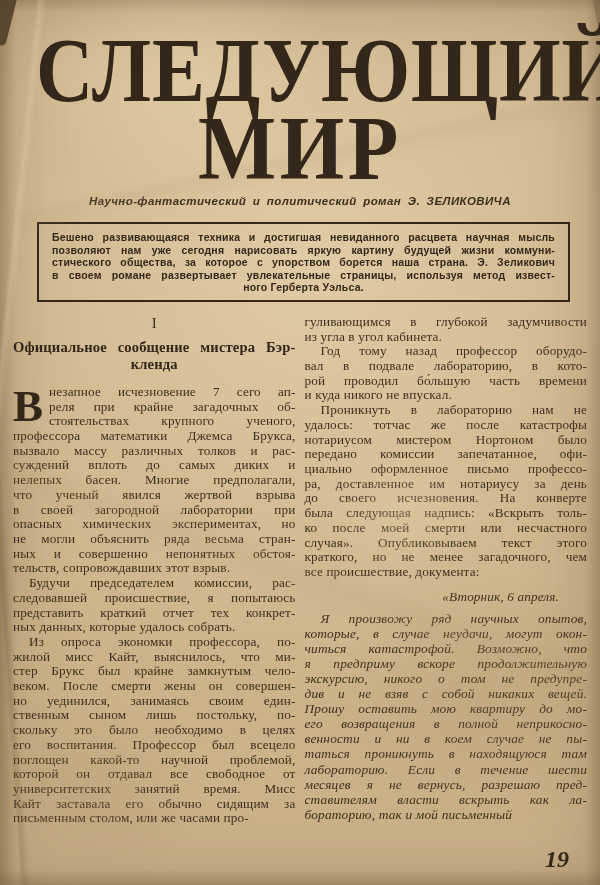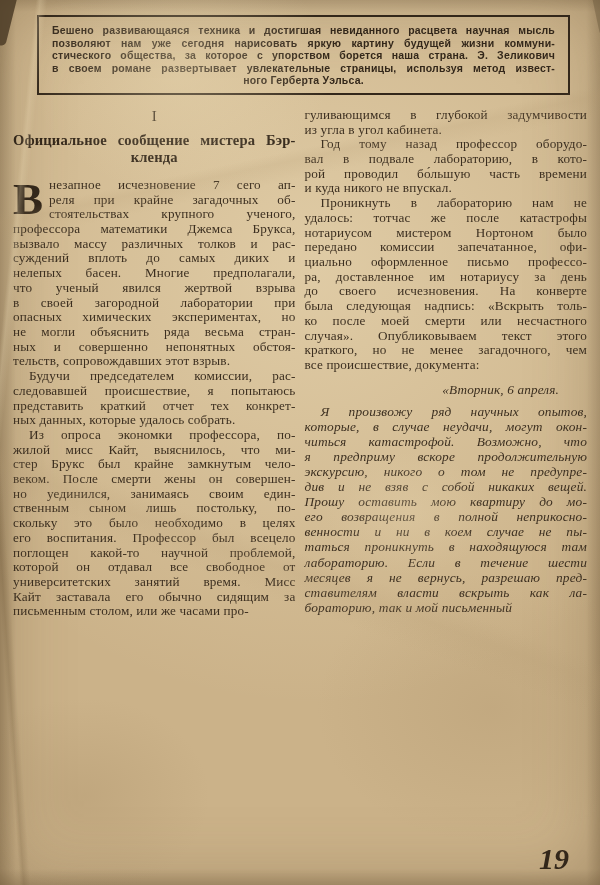--- a/index.html
+++ b/index.html
@@ -94,32 +94,37 @@
     text-align:left; color:var(--ink);
   }
 
   .letter-date{
     margin:9px 28px 7px 0;
     text-align:right; font-style:italic; font-size:13.2px; line-height:15px;
   }
 
   .pageno{
     position:absolute; right:31px; bottom:13px;
-    font-style:italic; font-weight:700; font-size:30px; line-height:26px;
+    font-style:italic; font-weight:700; font-size:24px; line-height:26px;
     color:var(--ink);
   }
 </style>
 </head>
 <body>
 
 <div class="page">
   <div class="texture"></div>
   <div class="corner-tl"></div>
   <div class="corner-tr"></div>
 
+  <header>
+    <div class="title t1">СЛЕДУЮЩИЙ</div>
+    <div class="title t2">МИР</div>
+    <div class="subtitle">Научно-фантастический и политический роман Э. ЗЕЛИКОВИЧА</div>
+  </header>
 
   <div class="introbox">
       <div class="ln">Бешено развивающаяся техника и достигшая невиданного расцвета научная мысль</div>
       <div class="ln">позволяют нам уже сегодня нарисовать яркую картину будущей жизни коммуни-</div>
       <div class="ln">стического общества, за которое с упорством борется наша страна. Э. Зеликович</div>
       <div class="ln">в своем романе развертывает увлекательные страницы, используя метод извест-</div>
       <div class="ln ln-last ln-center">ного Герберта Уэльса.</div>
     </div>
 
   <div class="cols">

